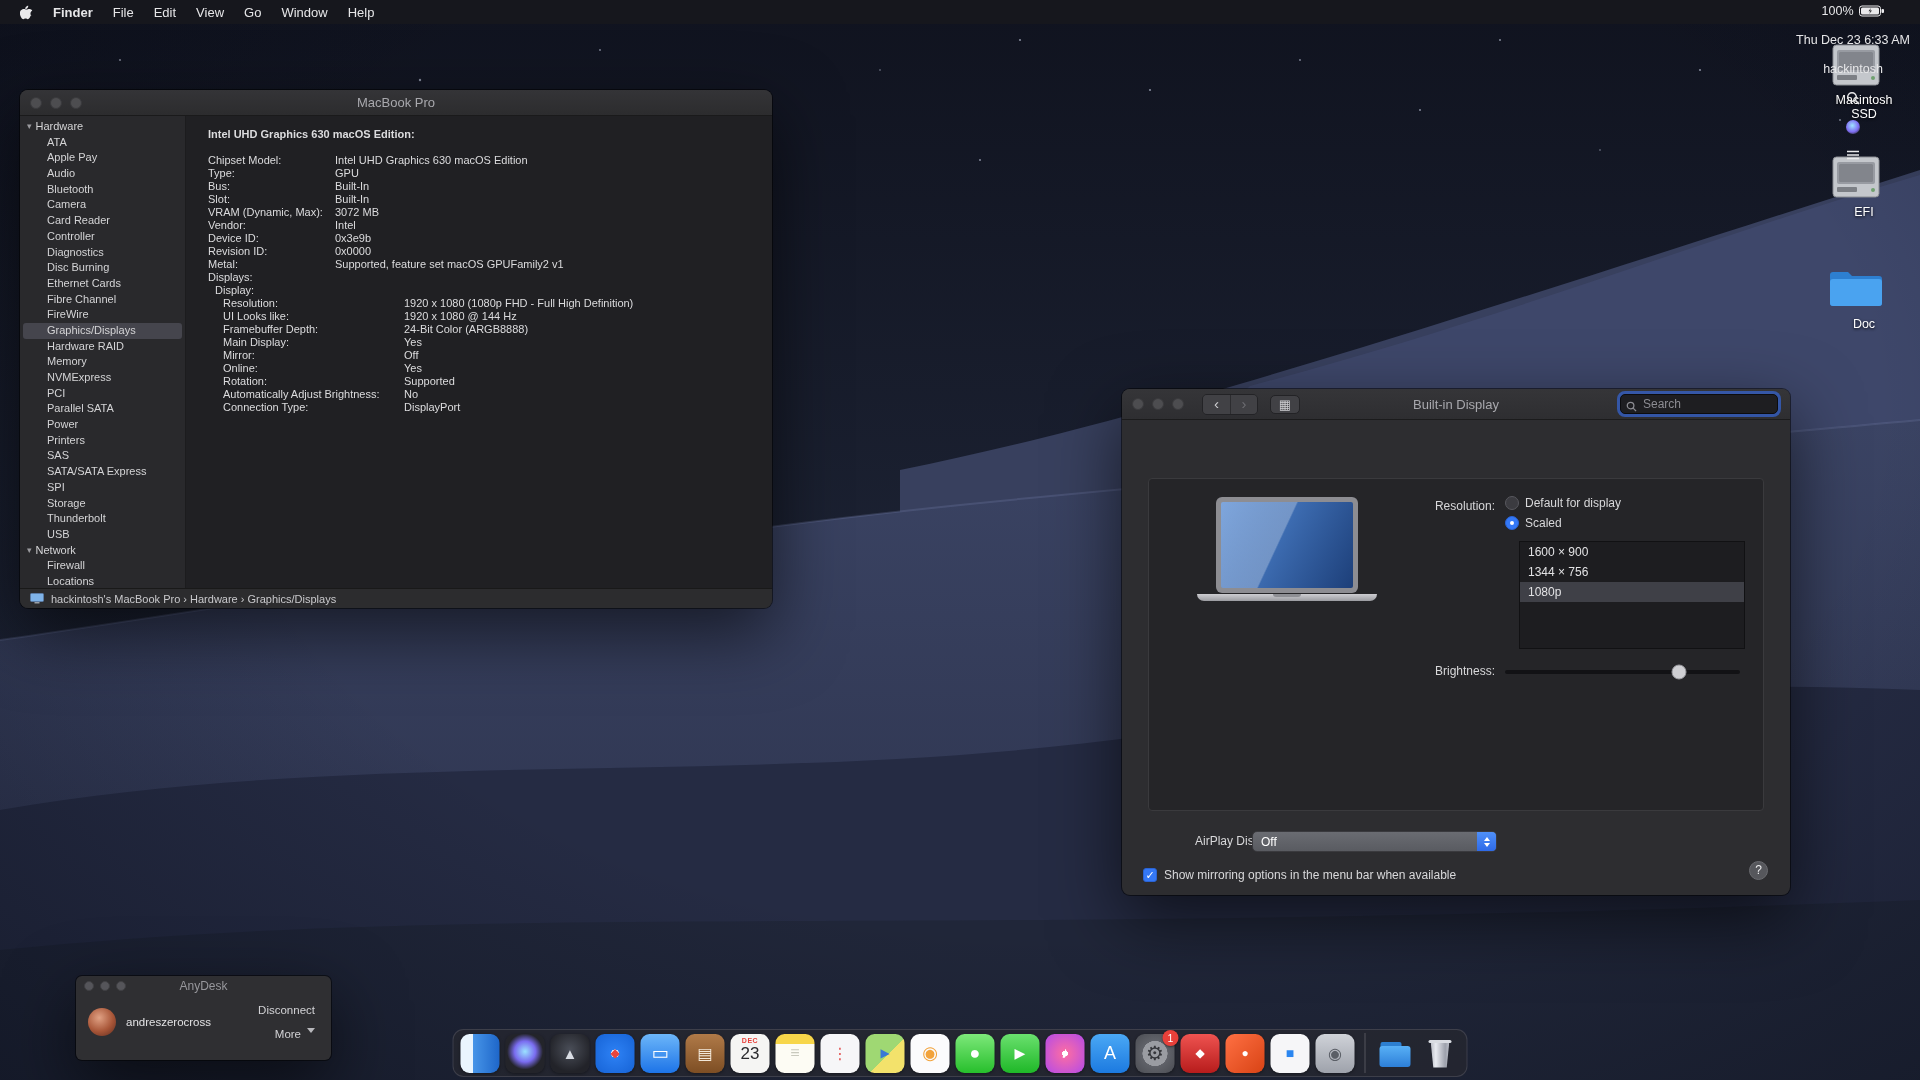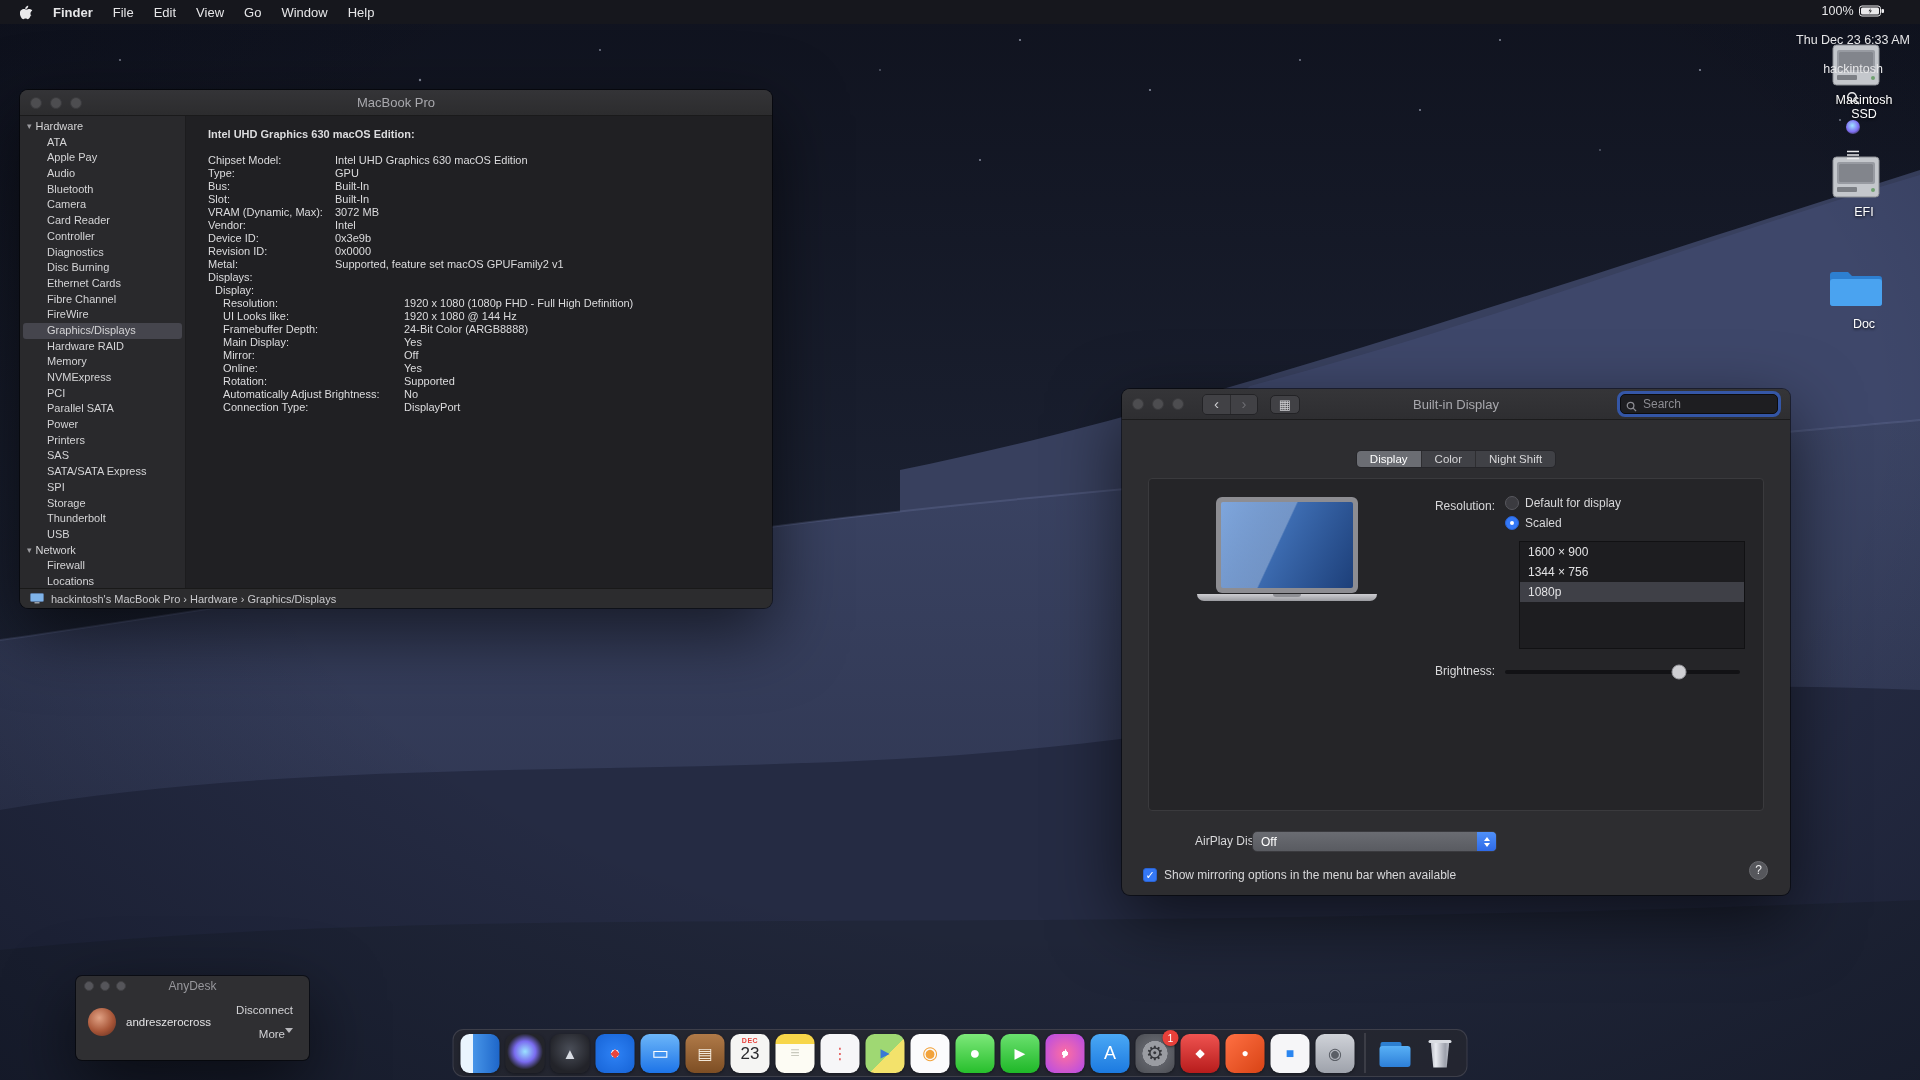--- a/index.html
+++ b/index.html
@@ -112,31 +112,31 @@
     background:linear-gradient(#4f90f8,#2e6ae8);display:flex;flex-direction:column;align-items:center;justify-content:center;gap:2px;}
   .dd-cap i{width:0;height:0;border-left:3.5px solid transparent;border-right:3.5px solid transparent;}
   .dd-up{border-bottom:4px solid #fff;}
   .dd-down{border-top:4px solid #fff;}
   .check-row{position:absolute;left:21px;top:479px;display:flex;align-items:center;gap:7px;font-size:12px;color:#d9d9db;}
   .checkbox{width:14px;height:14px;border-radius:3px;background:#3478f6;border:1px solid #2a63d4;
     color:#fff;font-size:11px;line-height:13px;text-align:center;}
   .help-btn{position:absolute;right:22px;top:472px;width:19px;height:19px;border-radius:50%;
     background:#56575c;border:1px solid #6a6b70;color:#ececee;font-size:12px;text-align:center;line-height:17px;}
   
-  #anydesk{left:76px;top:976px;width:233px;height:84px;background:#2f2f32;border-radius:6px;z-index:10;}
+  #anydesk{left:76px;top:976px;width:255px;height:84px;background:#2f2f32;border-radius:6px;z-index:10;}
   .ad-titlebar{height:20px;position:relative;display:flex;align-items:center;}
   .ad-lights{display:flex;gap:6px;margin-left:8px;}
   .ad-light{width:10px;height:10px;border-radius:50%;background:#55555a;border:1px solid #404044;}
   .ad-title{position:absolute;left:0;right:0;text-align:center;font-size:12px;color:#97979c;}
   .ad-body{position:relative;height:64px;}
   .ad-avatar{position:absolute;left:12px;top:12px;width:28px;height:28px;border-radius:50%;
     background:radial-gradient(circle at 40% 35%,#e0a184,#a85638 55%,#5c2a1e);}
   .ad-user{position:absolute;left:50px;top:20px;font-size:11.5px;color:#e2e2e4;}
   .ad-disconnect{position:absolute;right:16px;top:8px;font-size:11.5px;color:#d2d2d5;}
-  .ad-more{position:absolute;right:16px;top:32px;font-size:11.5px;color:#d2d2d5;display:flex;align-items:flex-start;}
+  .ad-more{position:absolute;right:16px;top:32px;font-size:11.5px;color:#d2d2d5;display:flex;align-items:flex-start;gap:6px;}
   .caret-down{width:0;height:0;border-left:4px solid transparent;border-right:4px solid transparent;border-top:5px solid #b8b8bc;}
   
   .dock{position:absolute;left:50%;bottom:3px;transform:translateX(-50%);height:48px;z-index:60;
     background:rgba(40,40,46,.62);border:1px solid rgba(130,130,145,.28);border-radius:11px;
     display:flex;align-items:center;padding:4px 7px;gap:6px;}
   .dock-item{width:39px;height:39px;position:relative;}
   .dock-icon{width:39px;height:39px;border-radius:9px;display:flex;align-items:center;justify-content:center;
     box-shadow:0 1px 3px rgba(0,0,0,.35);overflow:hidden;position:relative;}
   .dock-sep{width:1px;height:40px;background:rgba(255,255,255,.22);margin:0 4px;}
   .badge{position:absolute;top:-4px;right:-4px;min-width:16px;height:16px;border-radius:8px;background:#e8403a;
@@ -475,27 +475,20 @@
     <div class="pf-search">
       <input type="text" placeholder="Search" style="">
       <span class="mag">
         <svg width="11" height="11" viewBox="0 0 12 12" fill="none" stroke="#8c8c92" stroke-width="1.4">
             <circle cx="5" cy="5" r="3.6"></circle>
             <path d="M7.8 7.8 L11 11"></path>
           </svg>
       </span>
     </div>
   </div>
-  <div class="pf-tabs">
-      <div class="seg-wrap">
-        <div class="seg selected">Display</div>
-        <div class="seg">Color</div>
-        <div class="seg">Night Shift</div>
-      </div>
-    </div>
   <div class="pf-panel">
     <div class="laptop">
       <div class="lap-screen">
           <div class="lap-display"></div>
         </div>
       <div class="lap-base"></div>
     </div>
     <div class="res-label">Resolution:</div>
     <div class="radio-row" style="top:17px;">
       <span class="radio"></span>

